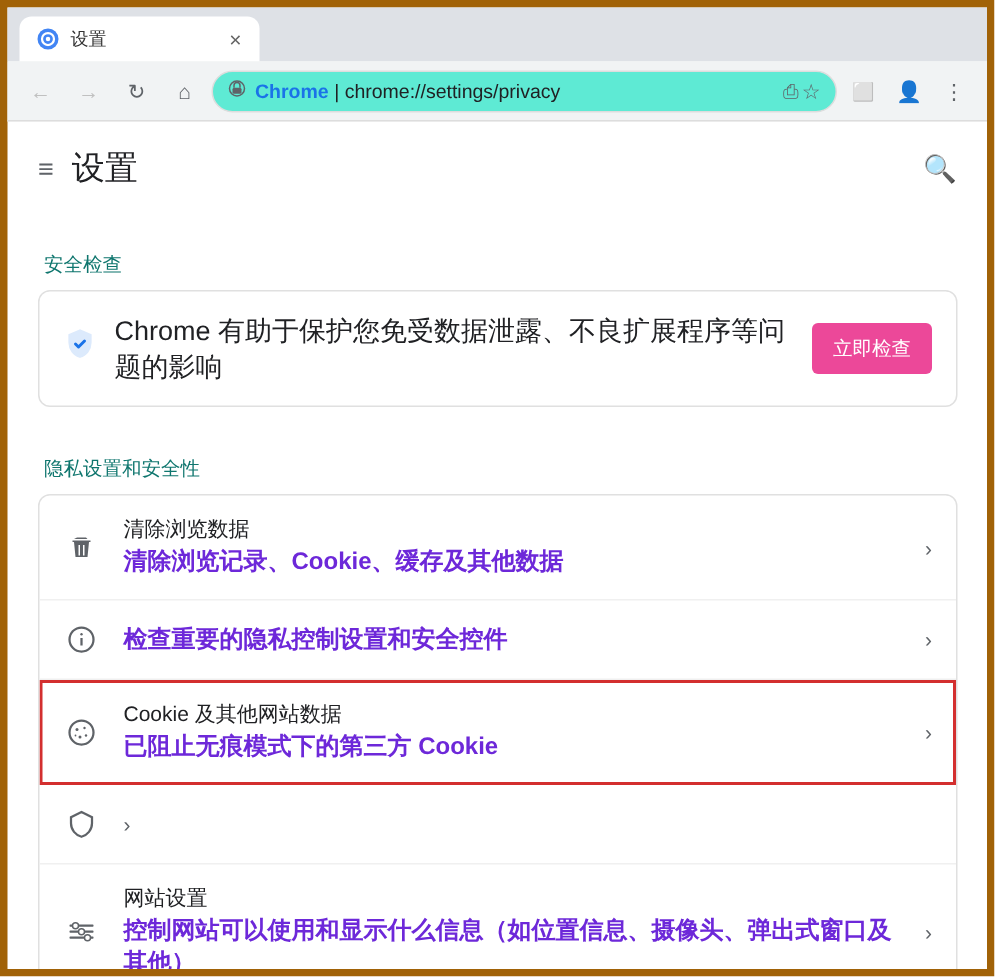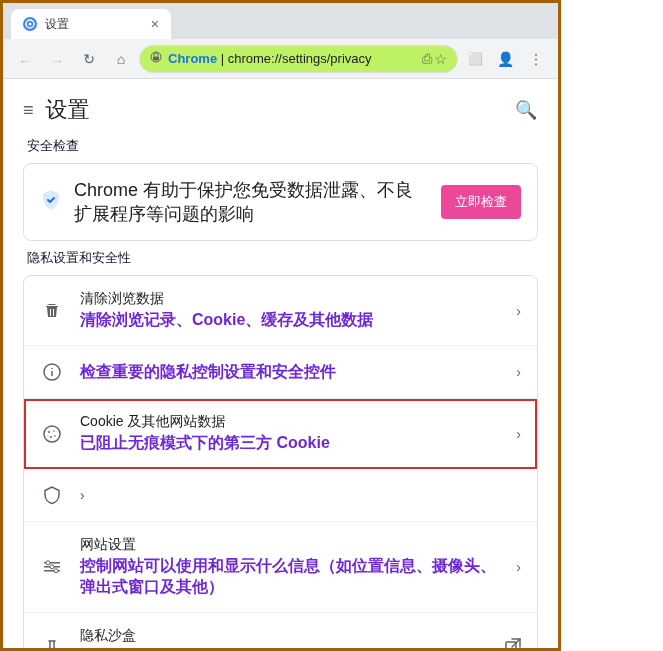--- a/index.html
+++ b/index.html
@@ -6,25 +6,25 @@
     body {
       font-family: Arial, 'Microsoft YaHei', sans-serif;
       background: #fff;
       width: 663px;
       height: 651px;
       overflow: hidden;
     }
 
     
     .browser-frame {
-      width: 561px;
+      width: 663px;
       height: 651px;
       display: flex;
       flex-direction: column;
-      border: 3px solid #a16207;
+      border: 5px solid #a16207;
     }
 
     .tab-bar {
       background: #dee1e6;
       height: 36px;
       display: flex;
       align-items: flex-end;
       padding: 0 8px;
     }
 
@@ -89,21 +89,21 @@
     }
 
     .toolbar-btn.disabled {
       color: #c0c0c0;
       cursor: default;
     }
 
     .address-bar {
       flex: 1;
       height: 28px;
-      background: #bef264;
+      background: #5eead4;
       border: 1px solid #ddd;
       border-radius: 14px;
       display: flex;
       align-items: center;
       padding: 0 10px;
       gap: 6px;
       font-size: 12px;
       color: #333;
     }
 
@@ -162,22 +162,22 @@
     .search-icon-top {
       margin-left: auto;
       color: #5f6368;
       font-size: 18px;
       cursor: pointer;
     }
 
     
     .section-label {
       font-size: 13px;
-      color: #0f172a;
-      margin: 4px 0 8px 0;
+      color: #0f766e;
+      margin: 32px 0 8px 0;
       padding-left: 4px;
     }
 
     
     .safety-card {
       background: #fff;
       border: 1px solid #e0e0e0;
       border-radius: 8px;
       padding: 14px 16px;
       display: flex;

